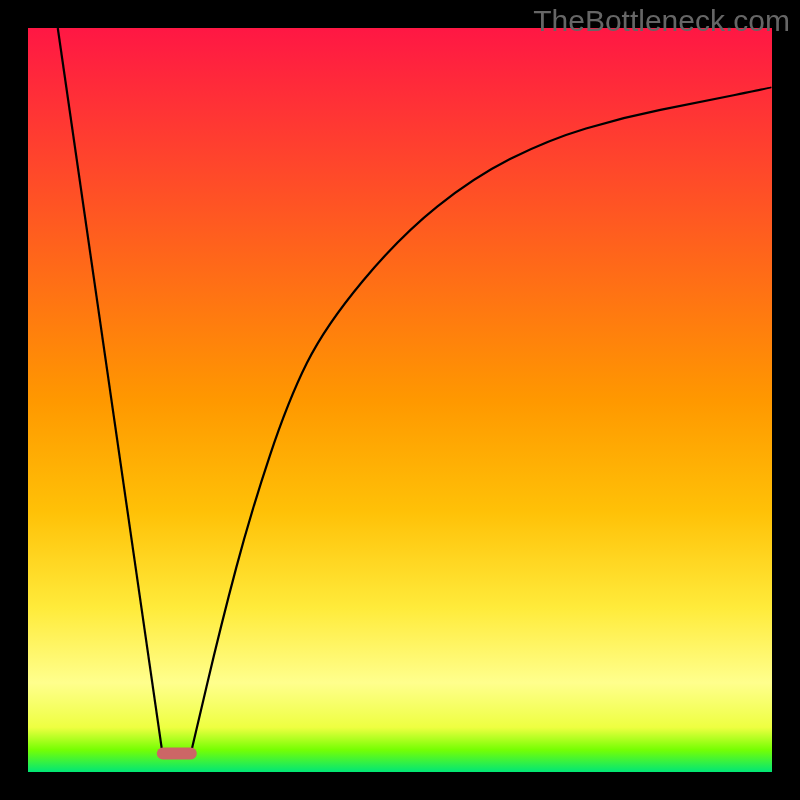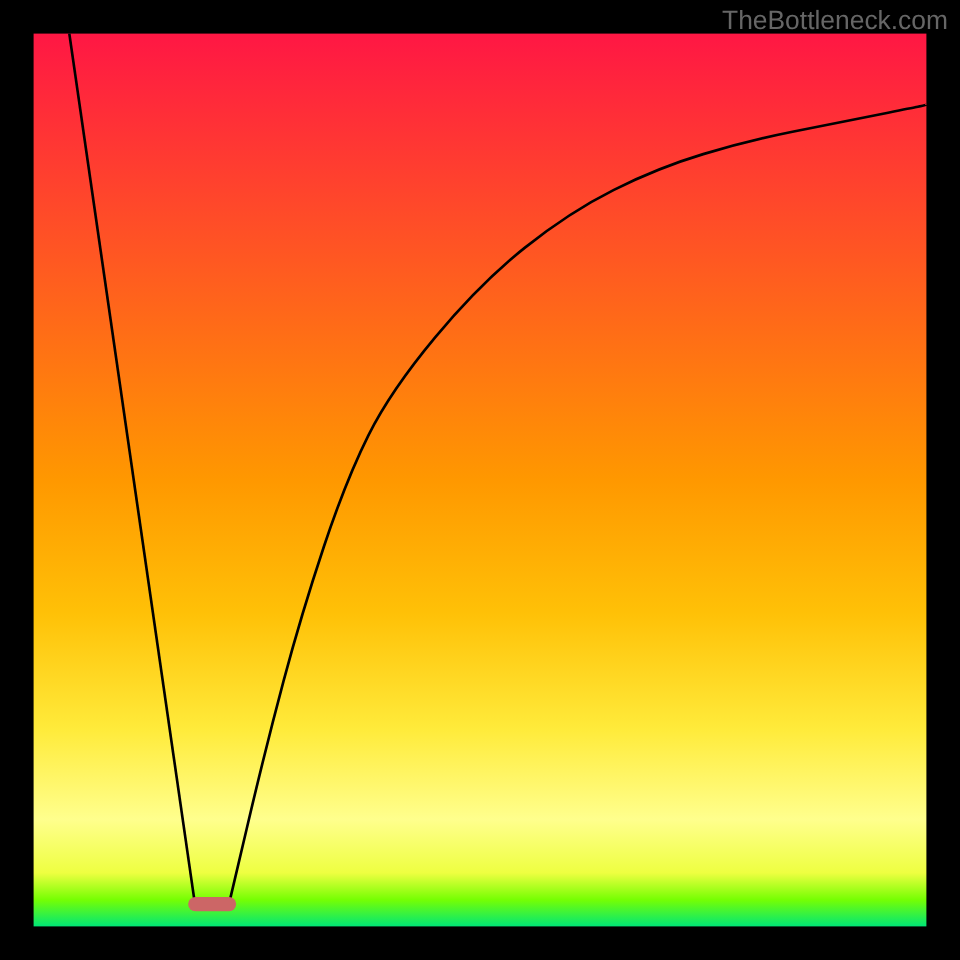--- a/index.html
+++ b/index.html
@@ -16,21 +16,21 @@
     top: 0;
     left: 0;
     width: 800px;
     height: 800px;
   }
   .watermark {
     position: absolute;
     top: 4px;
     right: 10px;
     color: #666;
-    font-size: 22px;
+    font-size: 30px;
     font-weight: 500;
     z-index: 10;
   }
 </style>
 </head>
 <body>
 
 <div class="watermark">TheBottleneck.com</div>
 
 <svg class="canvas" viewBox="0 0 800 800" preserveAspectRatio="none">

